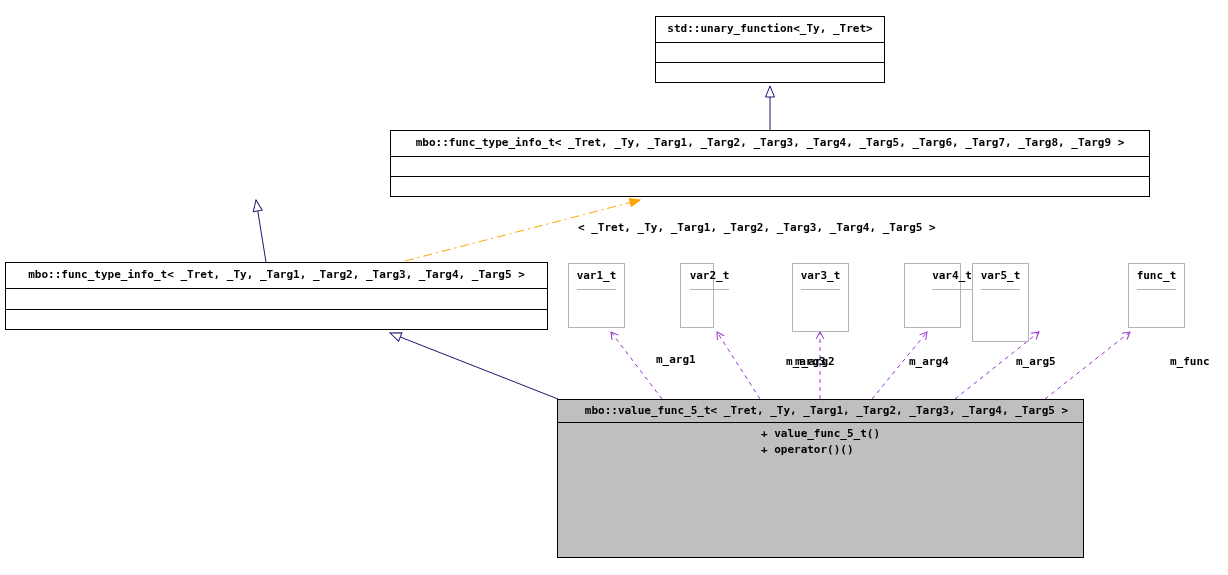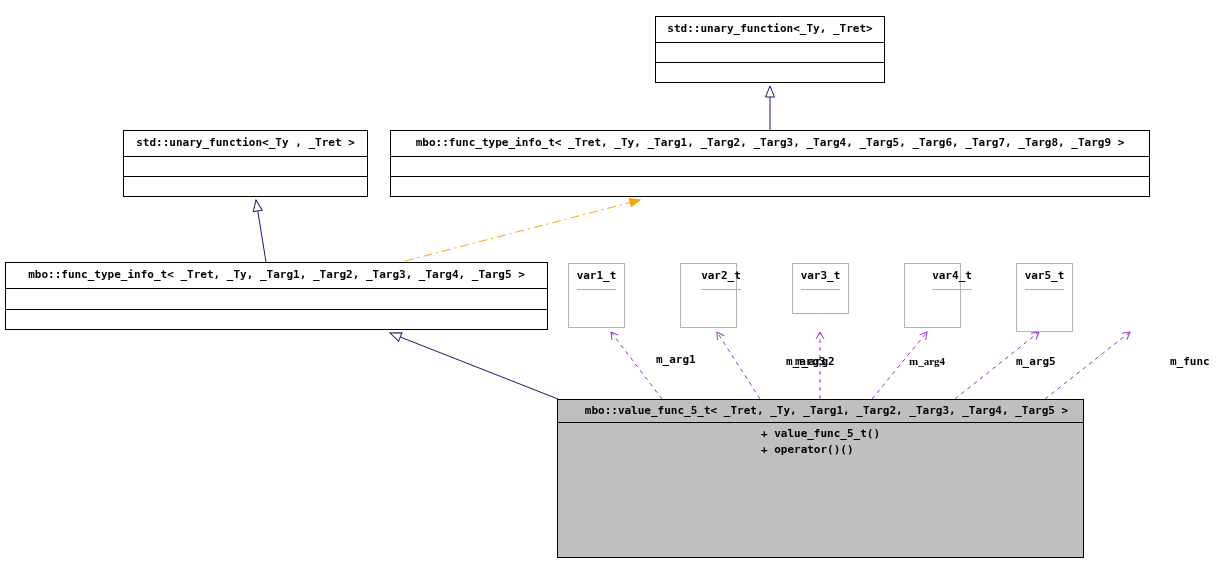--- a/index.html
+++ b/index.html
@@ -63,74 +63,75 @@
     <path d="M955,399 L1039,332" stroke="#9a32cd" stroke-dasharray="4 4" fill="none" marker-end="url(#mk-open-purple)"></path>
     <path d="M1045,399 L1130,332" stroke="#9a32cd" stroke-dasharray="4 4" fill="none" marker-end="url(#mk-open-purple)"></path>
   </svg>
 
   <div class="uml-box" style="left:655px; top:16px; width:230px; height:67px;">
     <div class="title">std::unary_function&lt;_Ty, _Tret&gt;</div>
     <div class="comp"></div>
     <div class="comp"></div>
   </div>
 
-  <div class="uml-box" style="left:123px; top:130px; width:245px; height:67px;">
-    <div class="title">std::unary_function&lt;_Ty , _Tret &gt;</div>
-    <div class="comp"></div>
-    <div class="comp"></div>
-  </div>
 
   <div class="uml-box" style="left:390px; top:130px; width:760px; height:67px;">
     <div class="title">mbo::func_type_info_t&lt; _Tret, _Ty, _Targ1, _Targ2, _Targ3, _Targ4, _Targ5, _Targ6, _Targ7, _Targ8, _Targ9 &gt;</div>
     <div class="comp"></div>
     <div class="comp"></div>
   </div>
 
   <div class="uml-box" style="left:5px; top:262px; width:543px; height:68px;">
     <div class="title">mbo::func_type_info_t&lt; _Tret, _Ty, _Targ1, _Targ2, _Targ3, _Targ4, _Targ5 &gt;</div>
     <div class="comp"></div>
     <div class="comp"></div>
   </div>
 
   <div class="uml-box muted" style="left:568px; top:263px; width:57px; height:65px;">
     <div class="title">var1_t</div>
     <div class="comp"></div>
     <div class="comp"></div>
   </div>
-  <div class="uml-box muted" style="left:680px; top:263px; width:57px; height:65px;padding-left:25px;">
+  <div class="uml-box muted" style="left:680px; top:263px; width:34px; height:65px;padding-left:25px;">
     <div class="title">var2_t</div>
     <div class="comp"></div>
     <div class="comp"></div>
   </div>
-  <div class="uml-box muted" style="left:792px; top:263px; width:57px; height:51px;">
+  <div class="uml-box muted" style="left:792px; top:263px; width:57px; height:69px;">
     <div class="title">var3_t</div>
     <div class="comp"></div>
     <div class="comp"></div>
   </div>
   <div class="uml-box muted" style="left:904px; top:263px; width:57px; height:65px;padding-left:39px;">
     <div class="title">var4_t</div>
     <div class="comp"></div>
     <div class="comp"></div>
   </div>
-  <div class="uml-box muted" style="left:1016px; top:263px; width:57px; height:69px;">
+  <div class="uml-box muted" style="left:972px; top:263px; width:57px; height:79px;">
     <div class="title">var5_t</div>
+    <div class="comp"></div>
+    <div class="comp"></div>
+  </div>
+  <div class="uml-box muted" style="left:1128px; top:263px; width:57px; height:65px;">
+    <div class="title">func_t</div>
     <div class="comp"></div>
     <div class="comp"></div>
   </div>
 
   <div class="uml-box focus" style="left:557px; top:399px; width:527px; height:159px;">
     <div class="title">mbo::value_func_5_t&lt; _Tret, _Ty, _Targ1, _Targ2, _Targ3, _Targ4, _Targ5 &gt;</div>
     <div class="members">
       <div class="inner">
         <div class="line">+ value_func_5_t()</div>
         <div class="line">+ operator()()</div>
       </div>
     </div>
   </div>
 
+  <div class="edge-label" style="left:578px; top:221px;">&lt; _Tret, _Ty, _Targ1, _Targ2, _Targ3, _Targ4, _Targ5 &gt;</div>
   <div class="edge-label" style="left:656px; top:353px;">m_arg1</div>
   <div class="edge-label" style="left:795px; top:355px;">m_arg2</div>
   <div class="edge-label" style="left:786px; top:355px;">m_arg3</div>
-  <div class="edge-label" style="left:909px; top:355px;font-family:Liberation Serif, serif;">m_arg4</div>
+  <div class="edge-label" style="left:909px; top:355px;">m_arg4</div>
   <div class="edge-label" style="left:1016px; top:355px;">m_arg5</div>
   <div class="edge-label" style="left:1122px; top:355px;padding-left:48px;">m_func</div>
 
 </div>
 
 </body></html>

